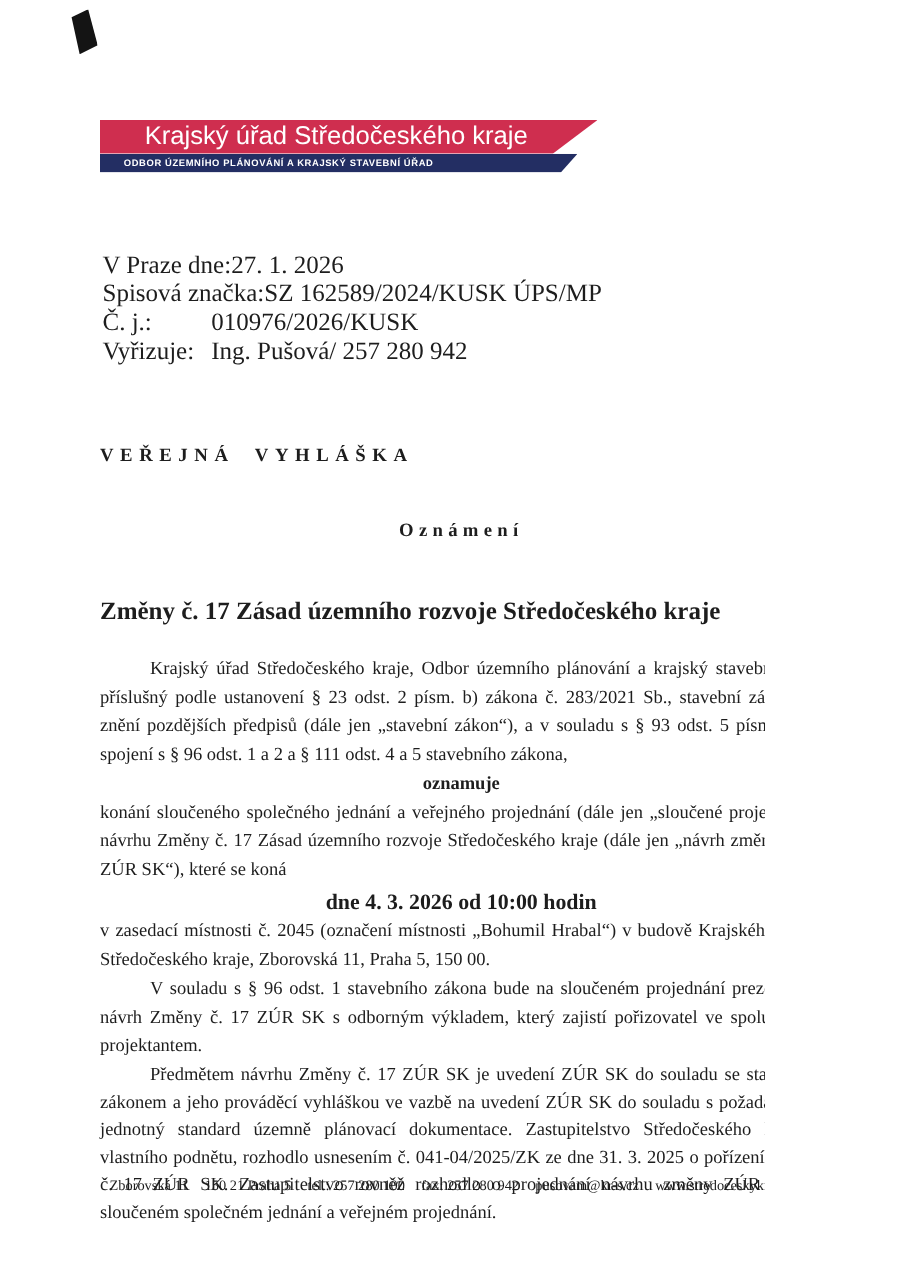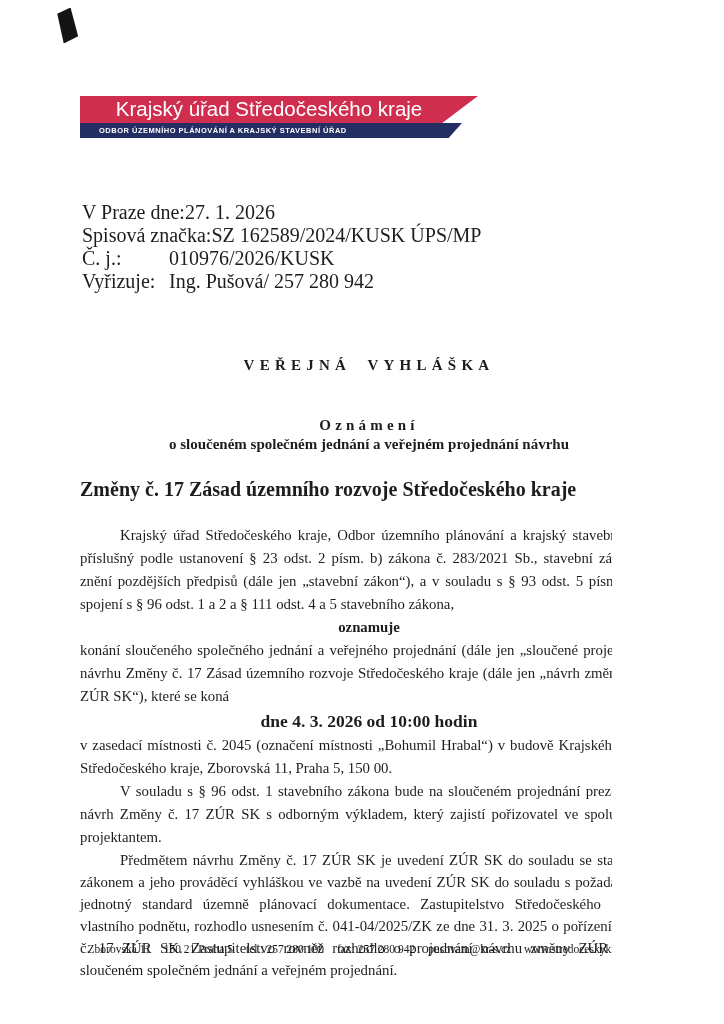--- a/index.html
+++ b/index.html
@@ -51,21 +51,21 @@
   }
 
   
   .meta { position:absolute; left:82px; top:201px; font-size:20px; }
   .meta-row { display:flex; line-height:23px; }
   .meta-label { min-width:87px; }
 
   
   .t-main {
     position:absolute; left:80px; top:357px; width:578px;
-    text-align:center; font-weight:bold; font-size:15px;
+    font-weight:bold; font-size:15px;
     letter-spacing:0.35em; word-spacing:0.5em;
   }
   .t-notice {
     position:absolute; left:80px; top:416px; width:578px;
     text-align:center; font-weight:bold; font-size:15px; line-height:19px;
   }
   .t-notice .word { display:block; letter-spacing:0.28em; }
   .t-notice .sub  { display:block; letter-spacing:0; }
   .t-subject {
     position:absolute; left:80px; top:478px; width:578px;
@@ -134,21 +134,20 @@
     <div class="meta-row">
       <span class="meta-label">Vyřizuje:</span>
       <span class="meta-value">Ing. Pušová/ 257 280 942</span>
     </div>
   </div>
 
   <div class="t-main">VEŘEJNÁ VYHLÁŠKA</div>
 
   <div class="t-notice">
     <span class="word">Oznámení</span>
-    <span class="sub">o sloučeném společném jednání a veřejném projednání návrhu</span>
   </div>
 
   <div class="t-subject">Změny č. 17 Zásad územního rozvoje Středočeského kraje</div>
 
   <div class="bodytext">
     <p class="indent">Krajský úřad Středočeského kraje, Odbor územního plánování a krajský stavební úřad, příslušný podle ustanovení § 23 odst. 2 písm. b) zákona č. 283/2021 Sb., stavební zákon, ve znění pozdějších předpisů (dále jen „stavební zákon“), a v souladu s § 93 odst. 5 písm. c) ve spojení s § 96 odst. 1 a 2 a § 111 odst. 4 a 5 stavebního zákona,</p>
     <p class="center-bold">oznamuje</p>
     <p>konání sloučeného společného jednání a veřejného projednání (dále jen „sloučené projednání“) návrhu Změny č. 17 Zásad územního rozvoje Středočeského kraje (dále jen „návrh změny č. 17 ZÚR SK“), které se koná</p>
     <p class="date-line">dne 4. 3. 2026 od 10:00 hodin</p>
     <p>v zasedací místnosti č. 2045 (označení místnosti „Bohumil Hrabal“) v budově Krajského úřadu Středočeského kraje, Zborovská 11, Praha 5, 150 00.</p>

